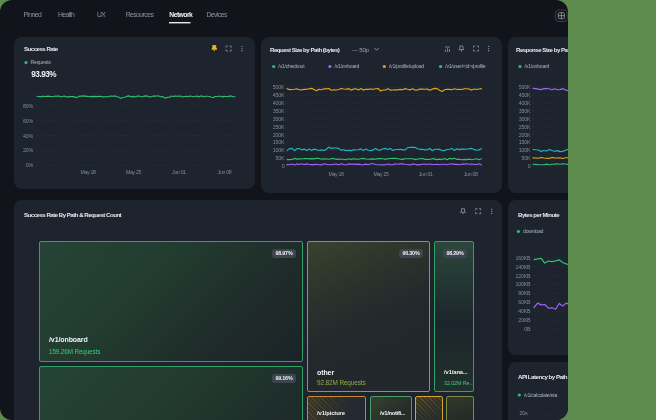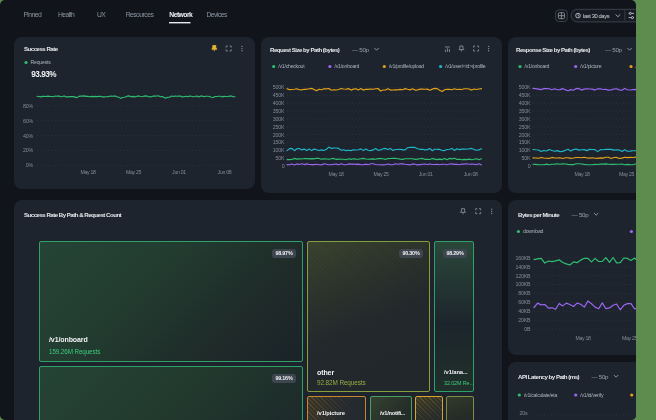--- a/index.html
+++ b/index.html
@@ -1,15 +1,15 @@
 <!DOCTYPE html>
 <html><head><meta charset="utf-8"><style>
 html,body{margin:0;padding:0;}
 body{width:656px;height:420px;background:#5e8c4e;font-family:"Liberation Sans",sans-serif;overflow:hidden;}
-#page{position:absolute;left:0;top:0;width:636px;height:420px;border-radius:5px;background:#11141b;overflow:hidden;}
+#page{position:absolute;left:0;top:0;width:568px;height:420px;border-radius:12px;background:#11141b;overflow:hidden;}
 .card{position:absolute;background:#1e242e;border-radius:8px;overflow:hidden;}
 svg{position:absolute;left:0;top:0;}
 svg text{font-family:"Liberation Sans",sans-serif;}
 </style></head><body>
 <div id="page">
 
 <svg width="656" height="34">
       <text x="23.4" y="17" font-size="6.8" fill="#8b95a1" letter-spacing="-0.55">Pinned</text>
       <text x="58" y="17" font-size="6.8" fill="#8b95a1" letter-spacing="-0.55">Health</text>
       <text x="96.9" y="17" font-size="6.8" fill="#8b95a1" letter-spacing="-0.55">UX</text>

